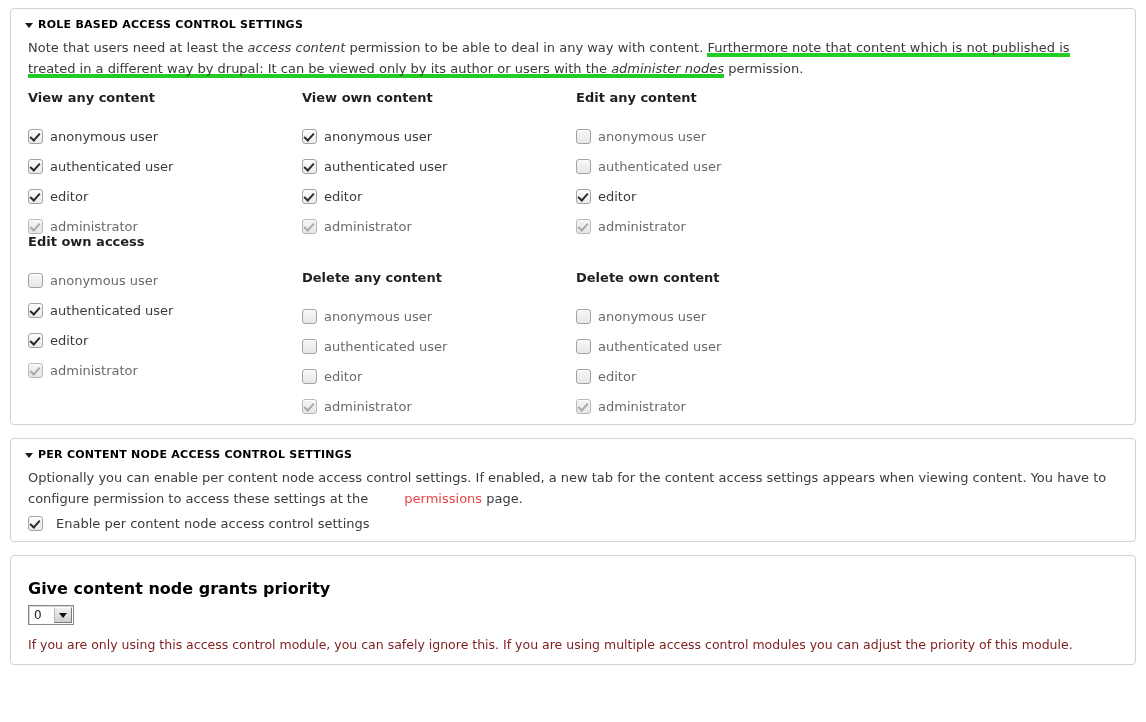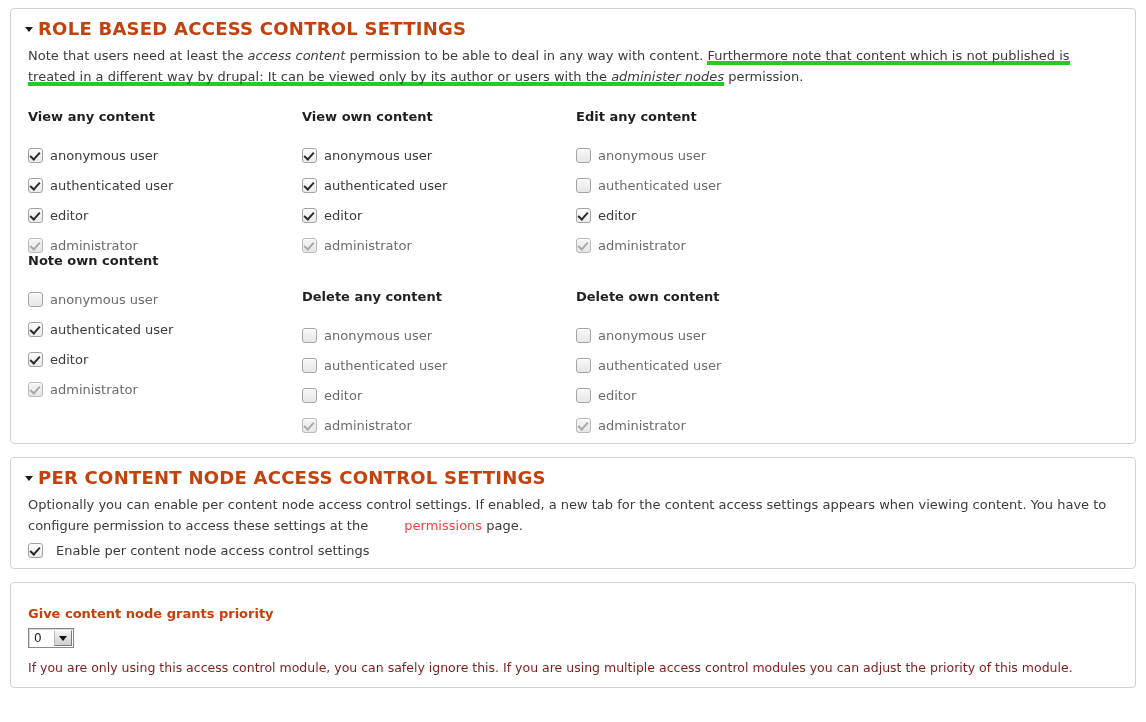--- a/index.html
+++ b/index.html
@@ -42,23 +42,23 @@
     display: inline-block;
     width: 0;
     height: 0;
     border-left: 4px solid transparent;
     border-right: 4px solid transparent;
     border-top: 5px solid #1a1a1a;
     position: relative;
     top: 1px;
   }
   .legend-title {
-    color: #c2410c;
+    color: #000000;
     font-weight: bold;
-    font-size: 18px;
+    font-size: 11px;
     letter-spacing: 0.25px;
     text-transform: uppercase;
   }
 
   .fs-body {
     padding: 0 15px 0 15px;
   }
 
   .desc {
     font-size: 13px;
@@ -77,21 +77,21 @@
   a.link {
     color: #ef4444;
     text-decoration: none;
     margin-left: 32px;
   }
 
   
   .perm-grid {
     display: flex;
     flex-wrap: wrap;
-    margin-top: 22px;
+    margin-top: 11px;
     padding-left: 2px;
   }
   .perm-col {
     width: 274px;
     box-sizing: border-box;
   }
   .perm-col.row2 { margin-top: 36px; }
 
   .perm-head {
     font-weight: bold;
@@ -153,22 +153,22 @@
     align-items: center;
     gap: 13px;
     margin-top: 7px;
     padding-left: 2px;
   }
 
   
   .adv-body { padding: 0 15px; }
   .adv-label {
     font-weight: bold;
-    font-size: 13px;
-    color: #c2410c;
+    font-size: 16px;
+    color: #000000;
     margin: 23px 0 7px 2px;
   }
   .sel-wrap {
     display: inline-flex;
     align-items: stretch;
     border: 1px solid #888888;
     background: #ffffff;
     height: 20px;
     width: 46px;
     box-sizing: border-box;
@@ -279,21 +279,21 @@
             <span class="cbox checked"></span>
             <span class="cb-label">editor</span>
           </div>
           <div class="cb-row">
             <span class="cbox disabled-checked"></span>
             <span class="cb-label dim">administrator</span>
           </div>
         </div>
 
         <div class="perm-col">
-          <div class="perm-head">Note own content</div>
+          <div class="perm-head">Edit own access</div>
           <div class="cb-row">
             <span class="cbox empty"></span>
             <span class="cb-label dim">anonymous user</span>
           </div>
           <div class="cb-row">
             <span class="cbox checked"></span>
             <span class="cb-label">authenticated user</span>
           </div>
           <div class="cb-row">
             <span class="cbox checked"></span>

